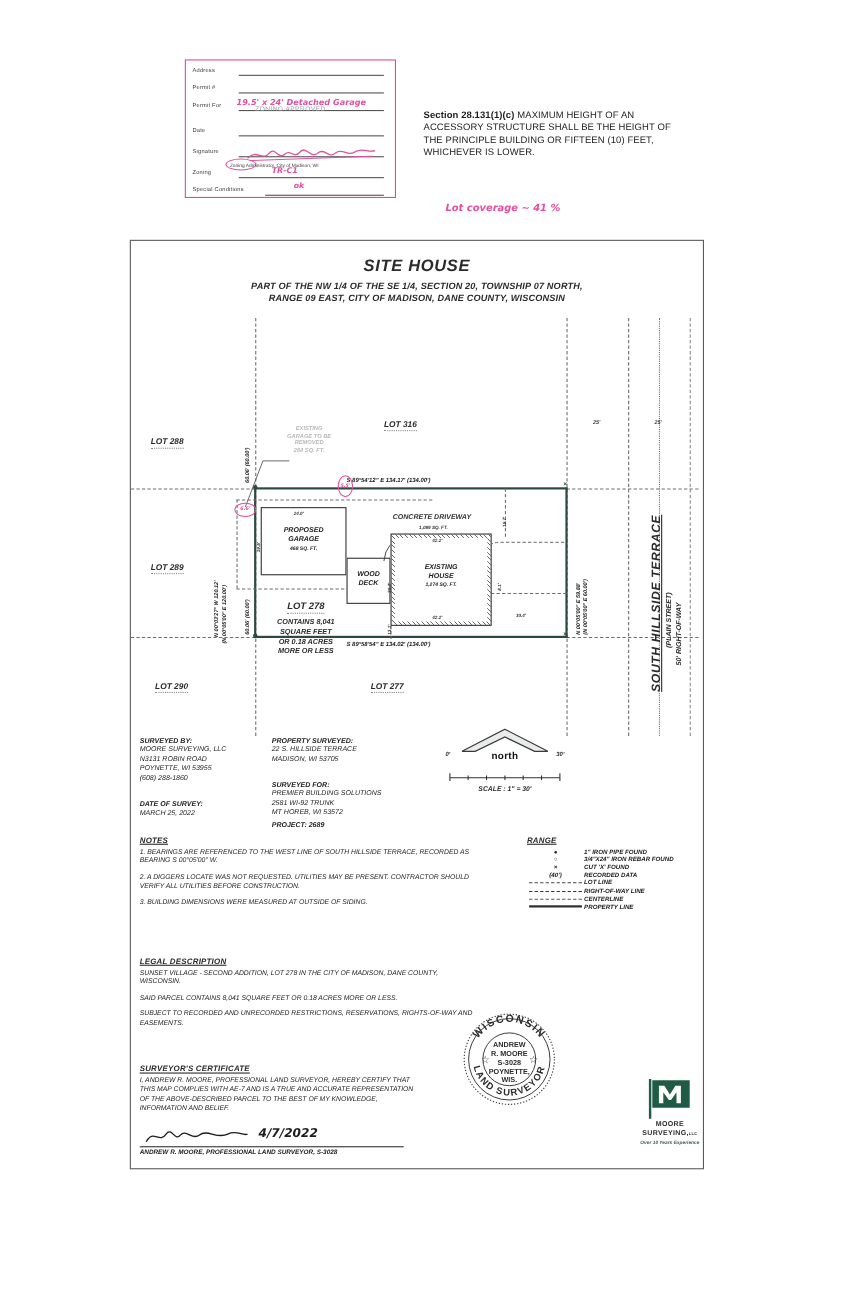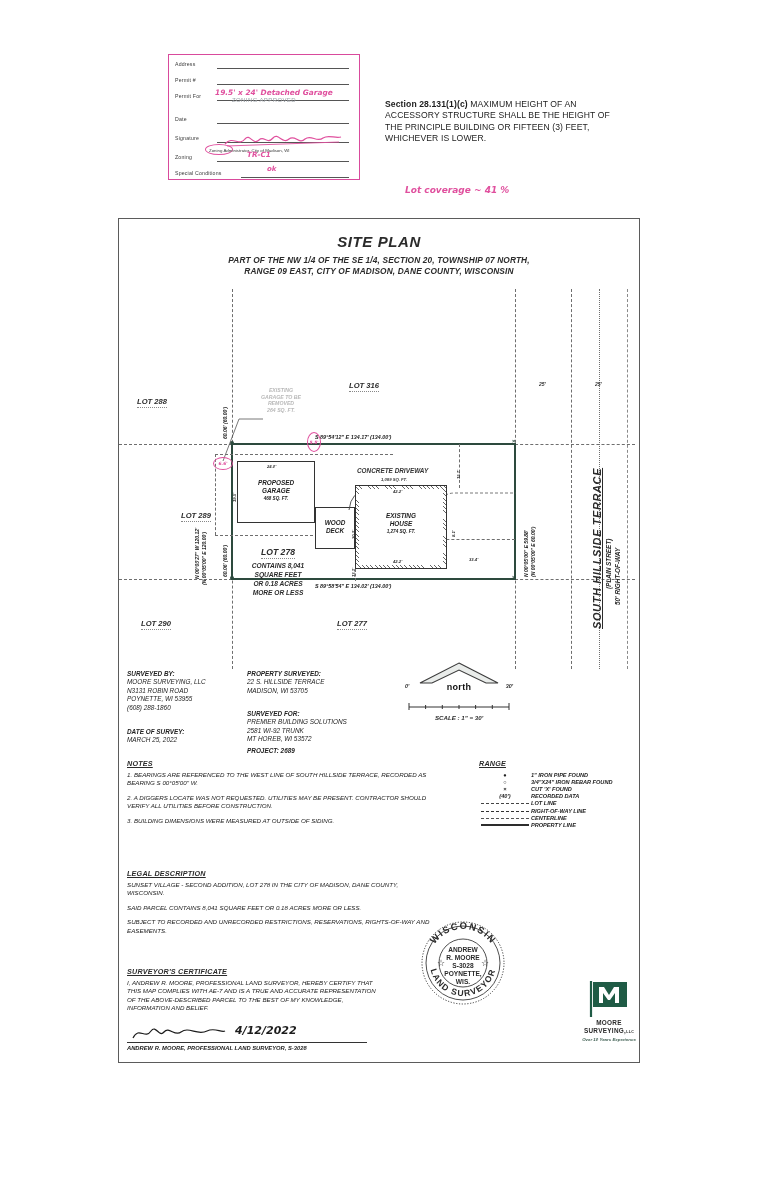--- a/index.html
+++ b/index.html
@@ -174,28 +174,28 @@
   <span class="hand" style="left:78px; top:95px; font-size:7.2px;">TR-C1</span>
 
   <div class="permit-row" style="top:111px;">
     <span class="lab">Special Conditions</span>
     <span class="rule" style="left:66px; right:4px;"></span>
   </div>
   <span class="hand" style="left:98px; top:110px; font-size:7px;">ok</span>
 </div>
 
 <div class="code-sec">
-  <b>Section  28.131(1)(c)</b><span> MAXIMUM  HEIGHT  OF AN ACCESSORY STRUCTURE SHALL BE THE HEIGHT OF THE PRINCIPLE BUILDING OR FIFTEEN (3) FEET, WHICHEVER IS LOWER.</span>
+  <b>Section  28.131(1)(c)</b><span> MAXIMUM  HEIGHT  OF AN ACCESSORY STRUCTURE SHALL BE THE HEIGHT OF THE PRINCIPLE BUILDING OR FIFTEEN (10) FEET, WHICHEVER IS LOWER.</span>
 </div>
 
 <div class="lot-cov">Lot coverage  ~  41 %</div>
 
 <div class="sheet">
 
-  <div class="sheet-title">SITE PLAN</div>
+  <div class="sheet-title">SITE HOUSE</div>
   <div class="sheet-sub">
     <span>PART OF THE NW 1/4 OF THE SE 1/4, SECTION 20, TOWNSHIP 07 NORTH,</span><br>
     <span>RANGE 09 EAST, CITY OF MADISON, DANE COUNTY, WISCONSIN</span>
   </div>
 
   <div class="plan">
 
     <span class="vdash" style="left:113px; top:0; height:380px;"></span>
     <span class="vdash" style="left:396px; top:0; height:380px;"></span>
     <span class="vdash" style="left:452px; top:0; height:380px;"></span>
@@ -212,21 +212,21 @@
     <span class="solid" style="left:112px; top:154px; width:1.6px; height:137px;"></span>
     <span class="solid" style="left:395px; top:154px; width:1.6px; height:137px;"></span>
 
     <span class="ptmark" style="left:111px; top:152px;"></span>
     <span class="ptmark" style="left:111px; top:287px;"></span>
     <span class="xmark" style="left:393px; top:149px;">×</span>
     <span class="xmark" style="left:393px; top:285px;">×</span>
 
     <span class="lotlabel" style="left:18px; top:108px;">LOT 288</span>
     <span class="lotlabel" style="left:230px; top:92px;">LOT 316</span>
-    <span class="lotlabel" style="left:18px; top:222px;margin-left:44px;">LOT 289</span>
+    <span class="lotlabel" style="left:18px; top:222px;">LOT 289</span>
     <span class="lotlabel" style="left:22px; top:330px;">LOT 290</span>
     <span class="lotlabel" style="left:218px; top:330px;">LOT 277</span>
 
     <span class="bearing" style="left:196px; top:145px;">S 89°54'12" E  134.17'  (134.00')</span>
     <span class="bearing" style="left:196px; top:294px;">S 89°58'54" E  134.02'  (134.00')</span>
 
     <span class="vbearing" style="left:75px; top:290px; transform:rotate(-90deg);">N 00°03'27" W  120.12'</span>
     <span class="vbearing" style="left:82px; top:296px; transform:rotate(-90deg);">(N 00°05'00" E  120.00')</span>
     <span class="vbearing" style="left:103px; top:150px; transform:rotate(-90deg);">60.06'  (60.00')</span>
     <span class="vbearing" style="left:103px; top:288px; transform:rotate(-90deg);">60.06'  (60.00')</span>
@@ -418,21 +418,21 @@
       <p>SUBJECT TO RECORDED AND UNRECORDED RESTRICTIONS, RESERVATIONS, RIGHTS-OF-WAY AND EASEMENTS.</p>
     </div>
   </div>
 
   <div class="cert-sig">
     <div style="position:relative; height:17px;">
       <svg style="position:absolute;left:4px;top:-1px;width:96px;height:17px;" viewBox="0 0 96 17">
         <path d="M2,14 C8,2 14,16 20,7 C25,0 28,14 33,8 C38,2 44,13 50,8
                  C58,2 66,12 76,7 C84,3 90,9 94,7" fill="none" stroke="#1c1c1c" stroke-width="1.2"></path>
       </svg>
-      <span class="cert-hand" style="position:absolute; left:108px; top:-1px;">4/12/2022</span>
+      <span class="cert-hand" style="position:absolute; left:108px; top:-1px;">4/7/2022</span>
     </div>
     <div class="cert-line">ANDREW R. MOORE,  PROFESSIONAL LAND SURVEYOR, S-3028</div>
   </div>
 
   <div class="seal">
     <svg viewBox="0 0 88 88" width="88" height="88">
       <defs>
         <path id="arcTop" d="M10,44 A34,34 0 0,1 78,44"></path>
         <path id="arcBot" d="M11,44 A33,33 0 0,0 77,44"></path>
       </defs>

